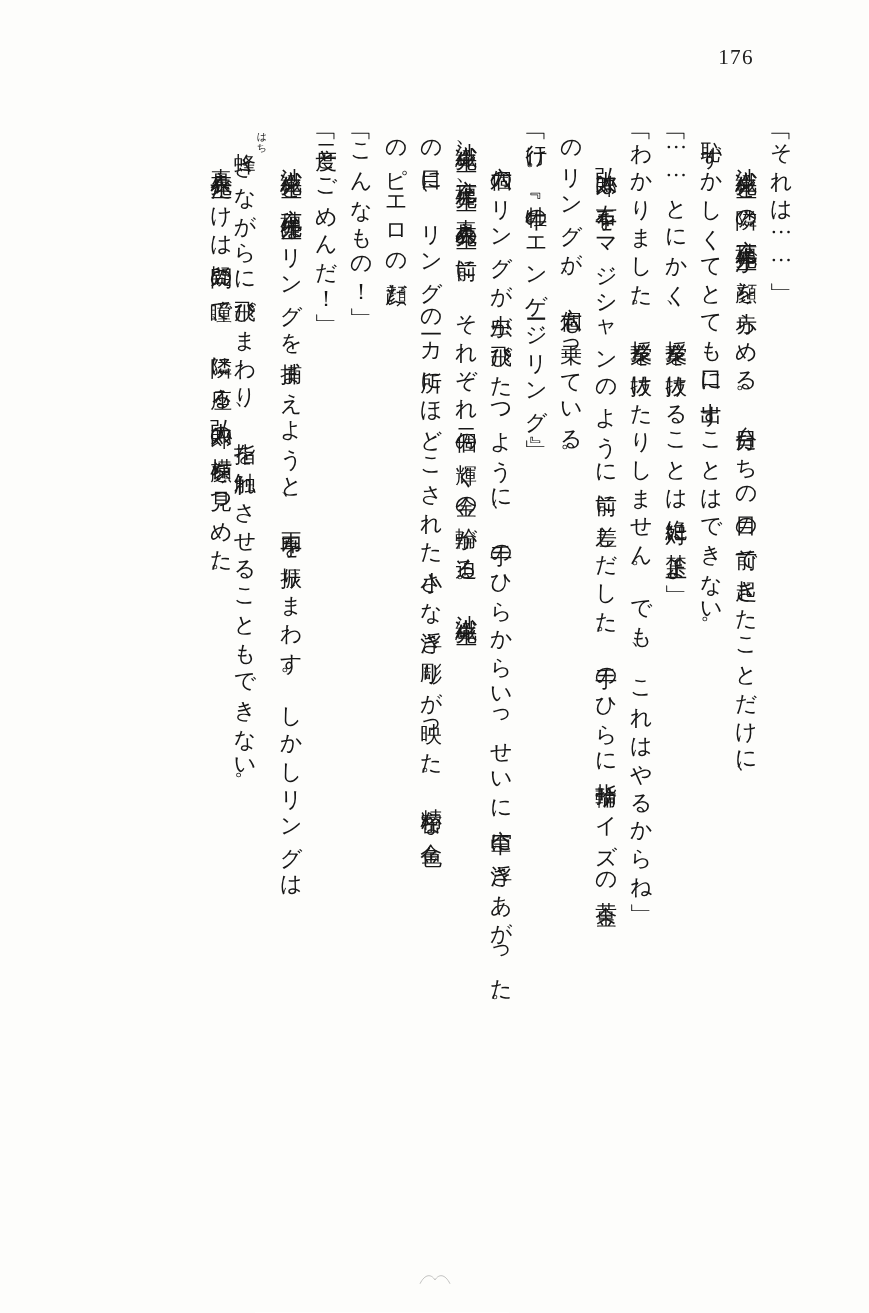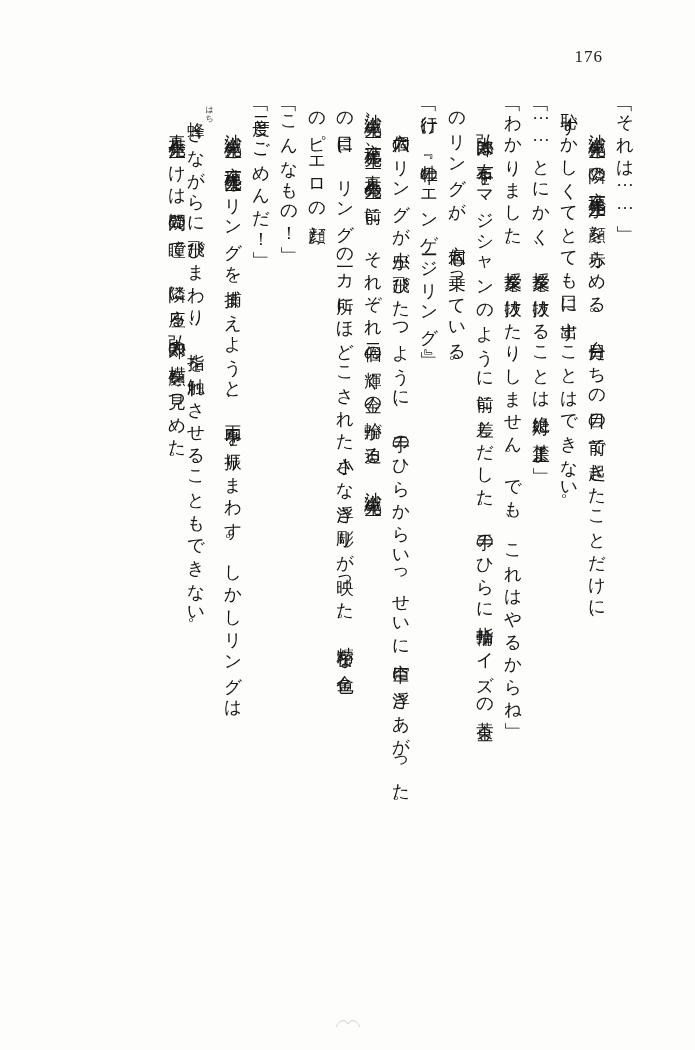--- a/index.html
+++ b/index.html
@@ -17,21 +17,21 @@
   }
   .page {
     position: absolute;
     inset: 0;
     width: 695px;
     height: 1050px;
     background: #fdfdfb;
   }
   .page-number {
     position: absolute;
-    top: 47px;
+    top: 36px;
     right: 92px;
     font-size: 17px;
     letter-spacing: 1px;
     color: #222;
     font-family: "Liberation Serif", "DejaVu Serif", serif;
   }
   .text-block {
     position: absolute;
     top: 100px;
     right: 62px;

